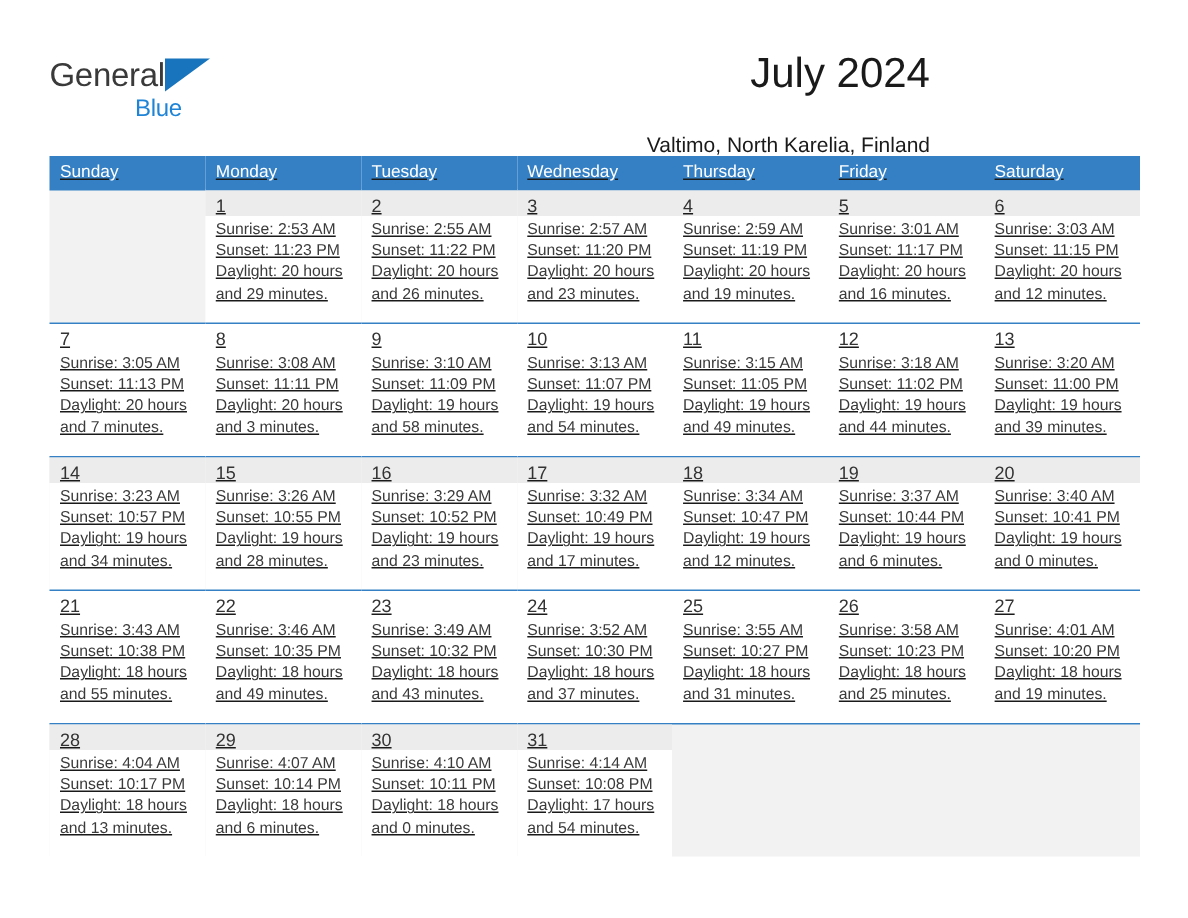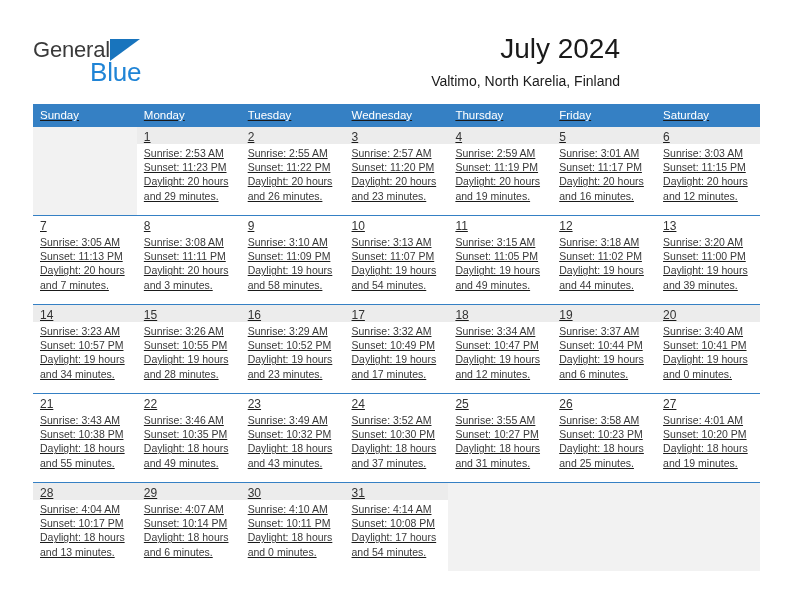--- a/index.html
+++ b/index.html
@@ -55,21 +55,21 @@
     height: 0;
     border-left: 30px solid #1874bd;
     border-bottom: 22px solid transparent;
     vertical-align: -4px;
     margin-left: 0px;
   }
   .brand-blue {
     position: absolute;
     left: 57px;
     top: 23px;
-    font-size: 26px;
+    font-size: 16px;
     color: #1f84d6;
     letter-spacing: -0.2px;
     line-height: 25px;
   }
 
   .title-block {
     position: absolute;
     right: 36px;
     top: 32px;
     text-align: right;
@@ -78,21 +78,21 @@
     font-size: 28px;
     font-weight: normal;
     color: #1a1a1a;
     line-height: 34px;
     white-space: nowrap;
   }
   .cal-subtitle {
     font-size: 14px;
     color: #1a1a1a;
     line-height: 20px;
-    margin-top: 5px;
+    margin-top: 20px;
     white-space: nowrap;
   }
 
   
   .calendar {
     position: absolute;
     left: 33px;
     top: 104px;
     width: 727px;
     border-collapse: collapse;

